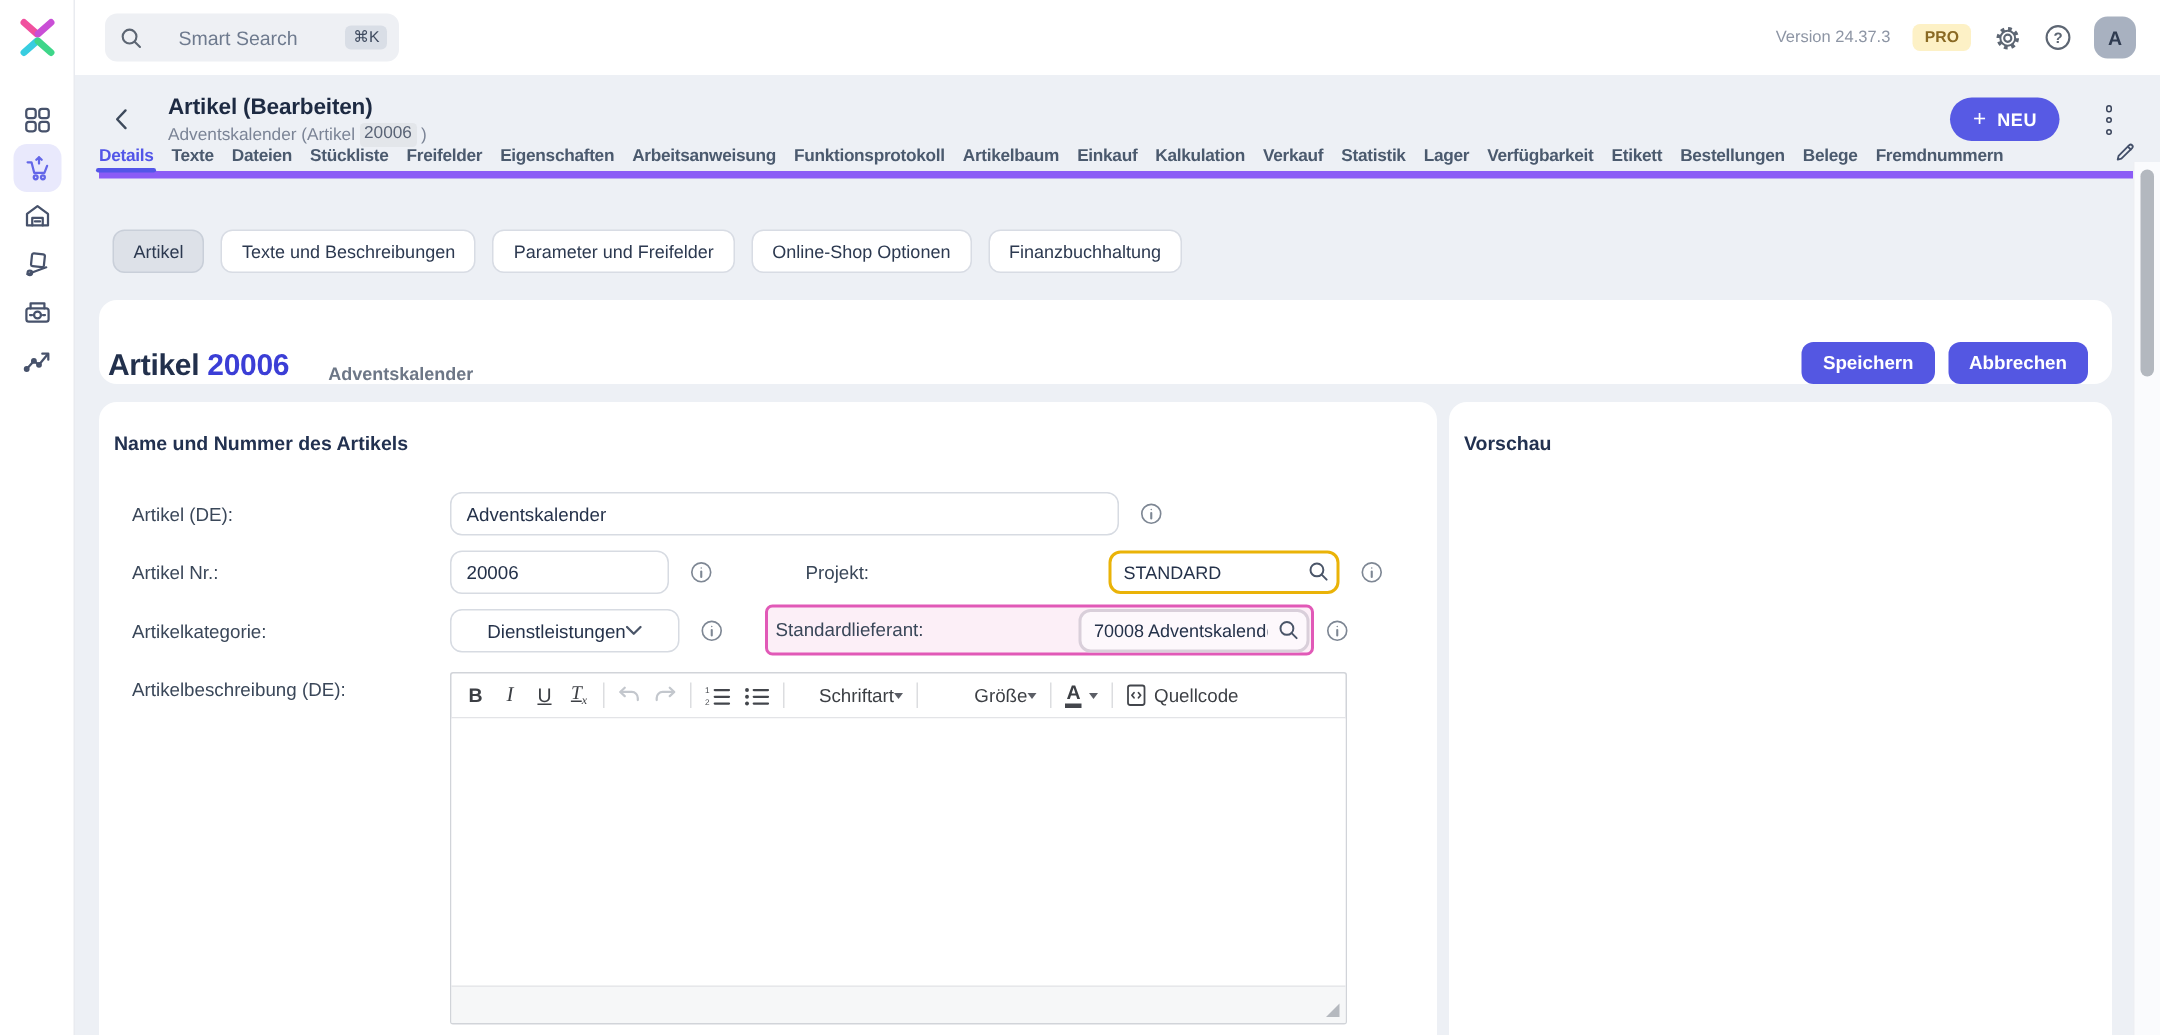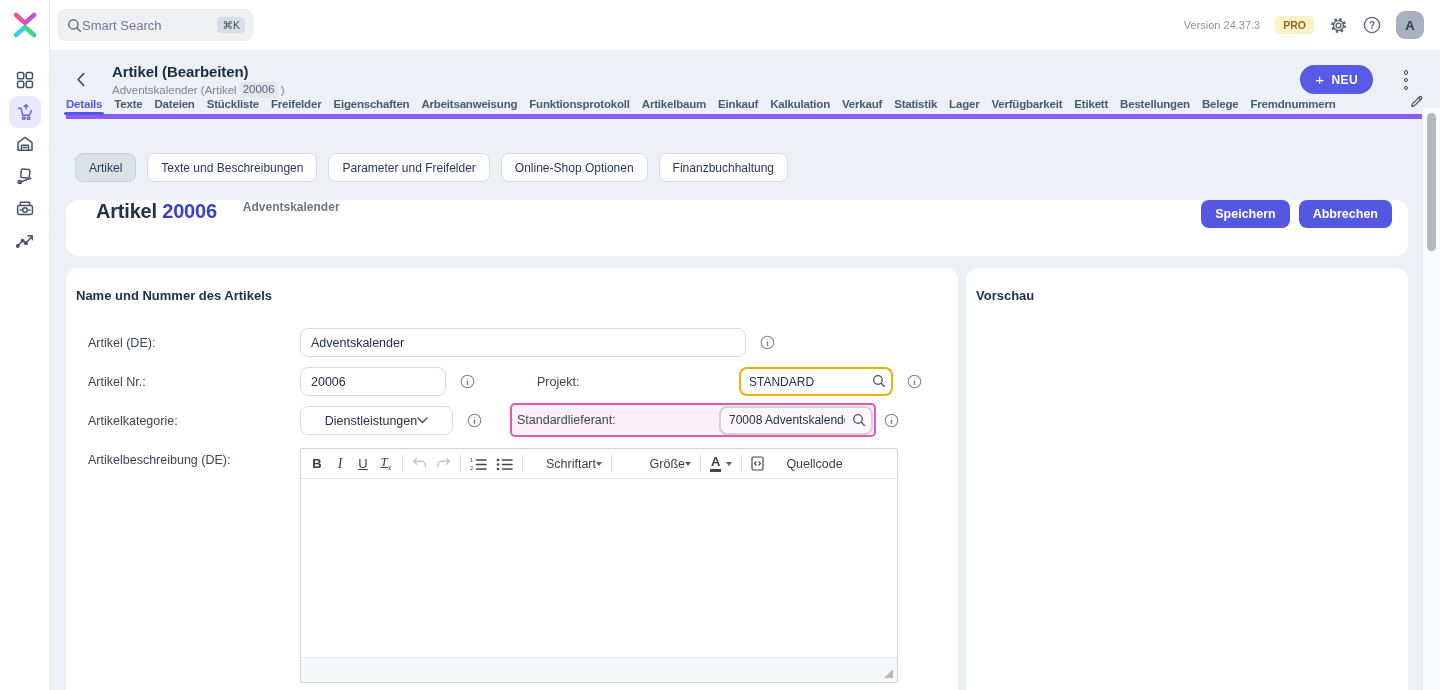--- a/index.html
+++ b/index.html
@@ -2,21 +2,21 @@
 <html><head>
 <meta charset="utf-8">
 <style>
   *{margin:0;padding:0;box-sizing:border-box}
   html,body{width:1440px;height:690px;overflow:hidden}
   body{position:relative;background:#edf0f5;font-family:"Liberation Sans",sans-serif;color:#25324a}
   svg{display:block}
 
   
   .topbar{position:absolute;left:50px;top:0;right:0;height:50px;background:#fff;display:flex;align-items:center}
-  .search{position:absolute;left:7px;top:9px;width:196px;height:32px;background:#eef0f4;border-radius:8px;display:flex;align-items:center;padding:0 8px 0 10px;gap:0}
+  .search{position:absolute;left:20px;top:9px;width:196px;height:32px;background:#eef0f4;border-radius:8px;display:flex;align-items:center;padding:0 8px 0 10px;gap:24px}
   .search input{flex:1;min-width:0;border:none;outline:none;background:transparent;font:13px "Liberation Sans",sans-serif;color:#3c485c}
   .search input::placeholder{color:#6e7a8e}
   .kbd{background:#d9dee6;color:#3e4a5e;font-size:10.5px;border-radius:4px;padding:3px 5px;line-height:1}
   .topbar-right{margin-left:auto;display:flex;align-items:center;gap:15px;padding-right:16px}
   .version{font-size:11px;color:#8d95a4}
   .pro{background:#fdf1c6;color:#8a6a24;font-size:10.5px;font-weight:bold;border-radius:5px;padding:4px 8px;line-height:1}
   .tb-icon{cursor:pointer;display:flex;align-items:center;justify-content:center}
   .avatar{width:28px;height:28px;border-radius:9px;background:#a8b1c0;color:#2f3b50;font-size:13px;font-weight:bold;display:flex;align-items:center;justify-content:center;cursor:pointer}
 
   
@@ -44,21 +44,21 @@
   .tab.active{color:#5356e8}
   .tab.active::after{content:'';position:absolute;left:-2px;right:-2px;bottom:-1px;height:3px;border-radius:2px;background:#5356e8}
   .tab-edit{margin-left:auto;align-self:center;cursor:pointer;padding-bottom:4px}
 
   
   .chips{position:absolute;left:75px;top:153px;display:flex;gap:11px}
   .chip{height:29px;display:flex;align-items:center;padding:0 13px;background:#fff;border:1px solid #d8dce4;border-radius:8px;font-size:12px;color:#2c3950;cursor:pointer}
   .chip.active{background:#dde1e8;border-color:#c9cfd9}
 
   
-  .record-bar{position:absolute;left:66px;top:200px;width:1342px;height:56px;background:#fff;border-radius:12px;display:flex;align-items:flex-start;padding:0 16px 0 30px}
+  .record-bar{position:absolute;left:66px;top:200px;width:1342px;height:56px;background:#fff;border-radius:12px;display:flex;align-items:flex-end;padding:0 16px 0 6px}
   .rec-title{font-size:20px;font-weight:bold;color:#22304c;letter-spacing:-.2px}
   .rec-num{color:#3b3ed6}
   .rec-sub{margin-left:26px;font-size:12px;font-weight:bold;color:#6d7787}
   .rec-actions{margin-left:auto;display:flex;gap:9px}
   .btn{height:28px;background:#5457e2;color:#fff;border:none;border-radius:8px;padding:0 14px;font:bold 12.5px "Liberation Sans",sans-serif;cursor:pointer}
 
   
   .card{position:absolute;background:#fff;border-radius:12px}
   .form-card{left:66px;top:268px;width:892px;height:500px}
   .preview-card{left:966px;top:268px;width:442px;height:500px}
@@ -89,21 +89,21 @@
   .tbtn.i{font-style:italic;font-family:"Liberation Serif",serif;font-size:14px}
   .tbtn.u{text-decoration:underline}
   .tbtn.tx{font-family:"Liberation Serif",serif;font-style:italic;font-size:13px}
   .tbtn.tx u{text-decoration:underline}
   .tbtn.tx sub{font-size:8px}
   .tsep{width:1px;height:17px;background:#dcdde0}
   .dd{width:70px;display:flex;align-items:center;justify-content:flex-end;font-size:12.5px;cursor:pointer}
   .caret{width:0;height:0;border-left:3.5px solid transparent;border-right:3.5px solid transparent;border-top:4px solid #5b5e66}
   .color-a{display:flex;align-items:center;gap:5px;cursor:pointer}
   .color-a .A{font-size:13px;font-weight:bold;border-bottom:3px solid #43464c;line-height:1.15;padding:0 1px}
-  .src{display:flex;align-items:center;gap:22px;font-size:12.5px;cursor:pointer}
+  .src{display:flex;align-items:center;gap:5px;font-size:12.5px;cursor:pointer}
   .ed-body{height:178px;background:#fff;cursor:text}
   .ed-foot{position:relative;height:25px;background:#f6f7f8;border-top:1px solid #e6e7ea}
   .rsz{position:absolute;right:4px;bottom:4px;width:0;height:0;border-left:9px solid transparent;border-bottom:9px solid #b5b9bf;cursor:nwse-resize}
 
   
   .scroll-track{position:absolute;left:1422px;top:108px;width:18px;height:582px;background:#fafbfd;border-left:1px solid #edeff3}
   .scroll-thumb{position:absolute;left:4px;top:5px;width:9px;height:138px;background:#b3b8bf;border-radius:5px;cursor:pointer}
 
   .ic{stroke:#5d6673;fill:none;stroke-width:1.5;stroke-linecap:round;stroke-linejoin:round}
 </style>

